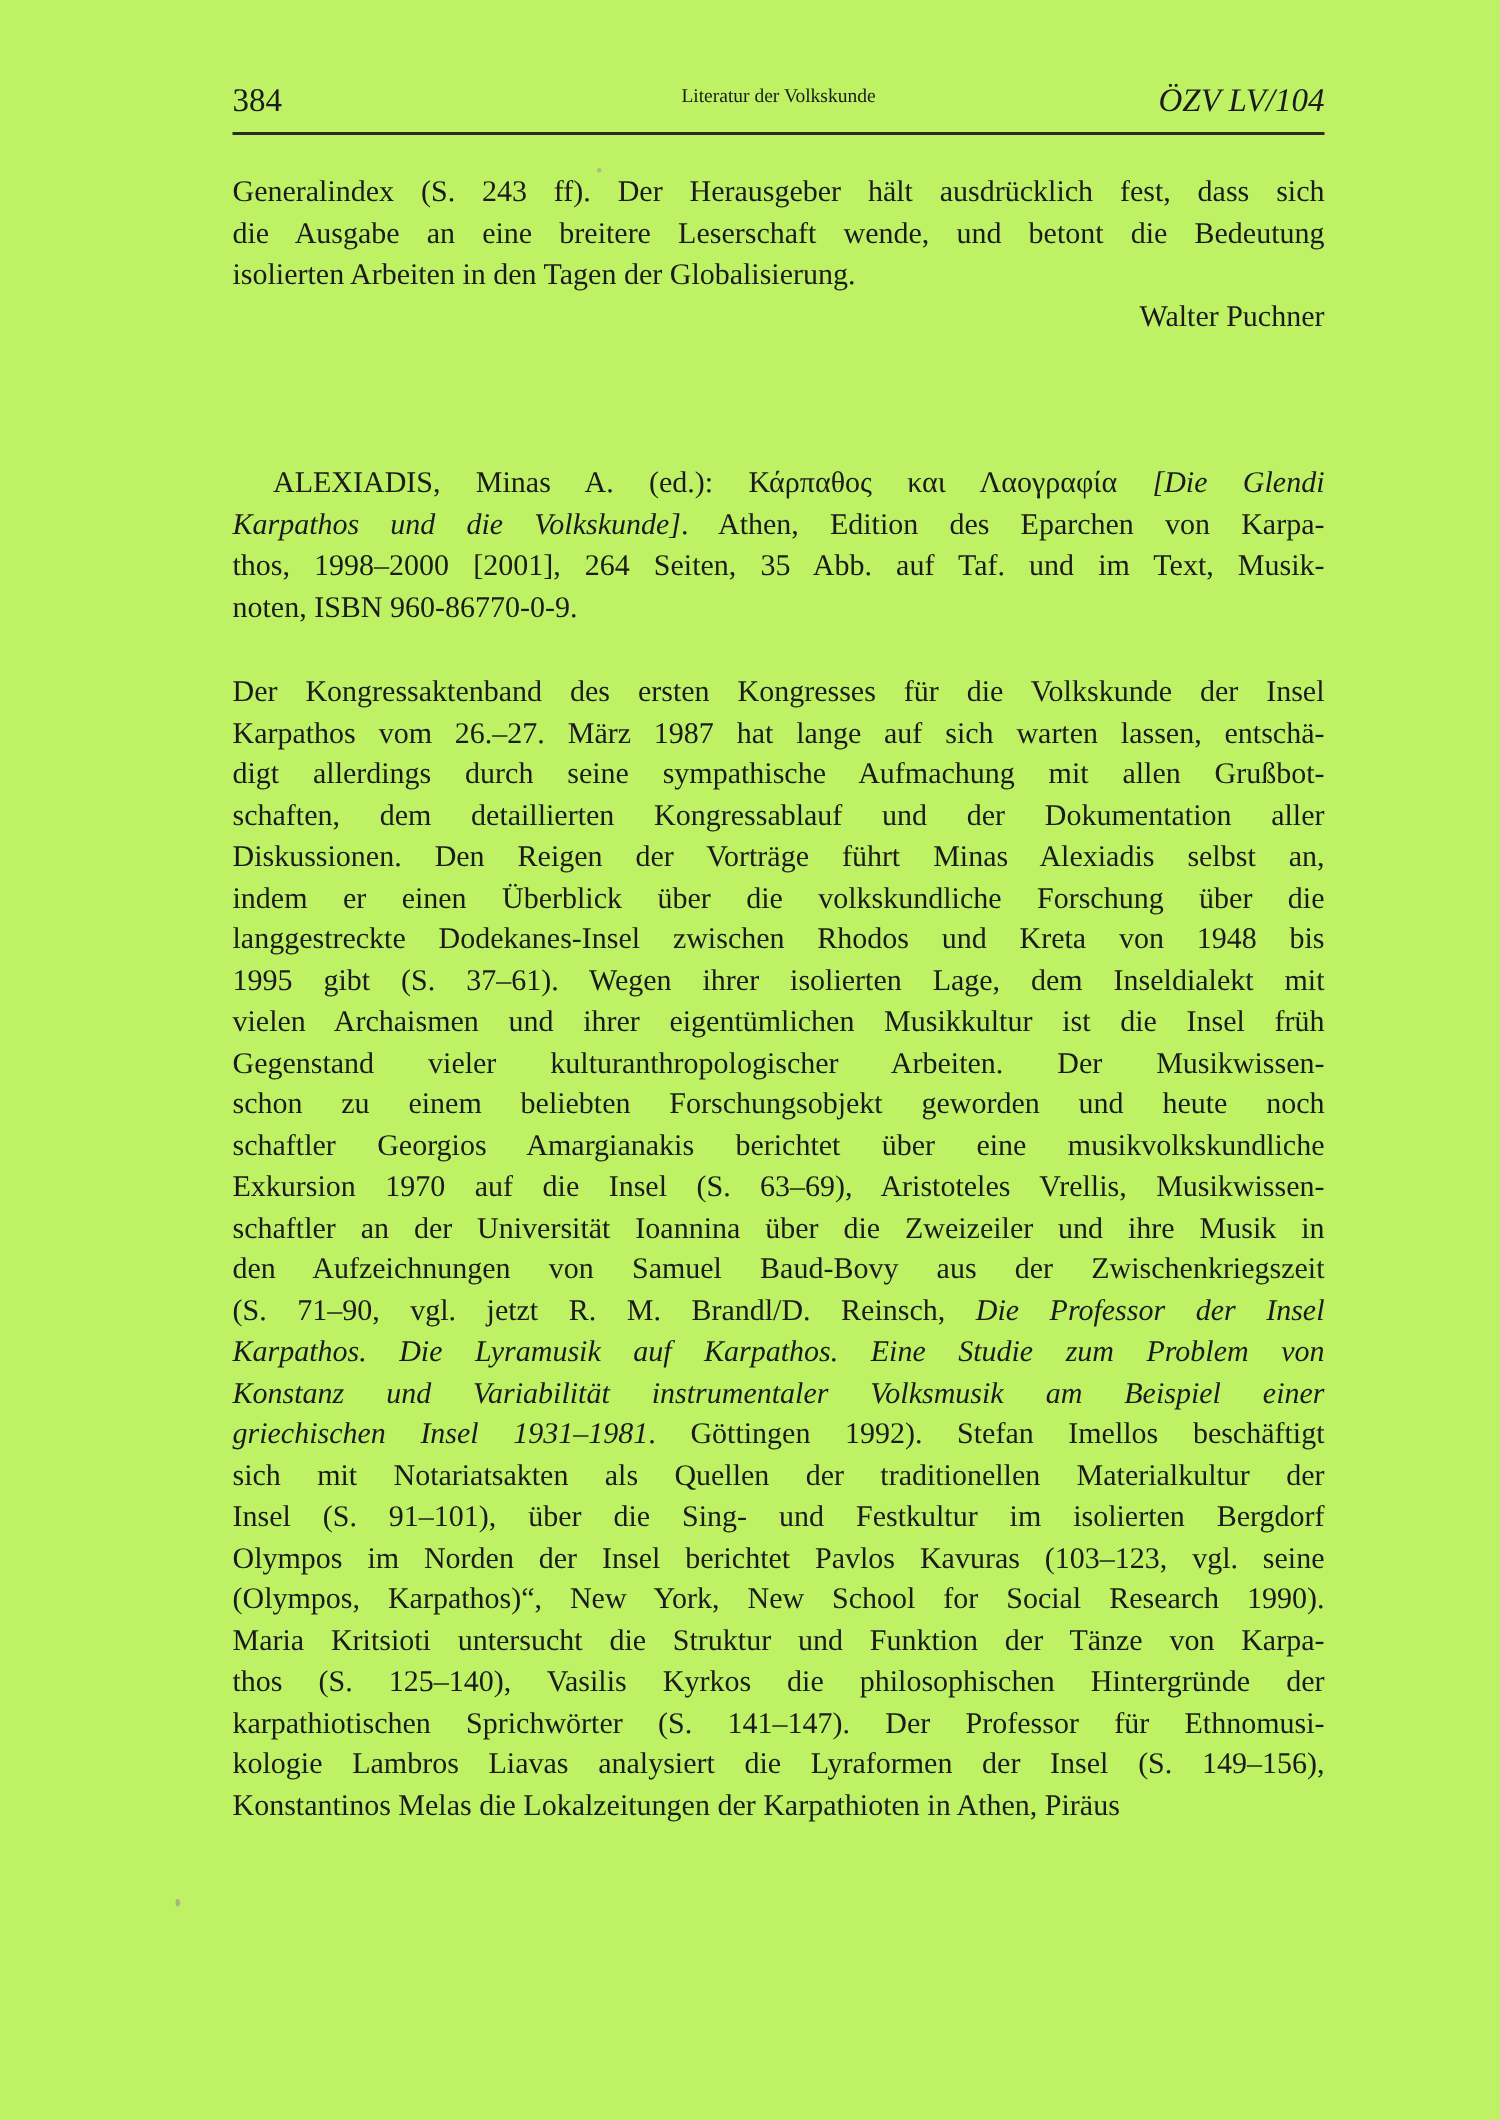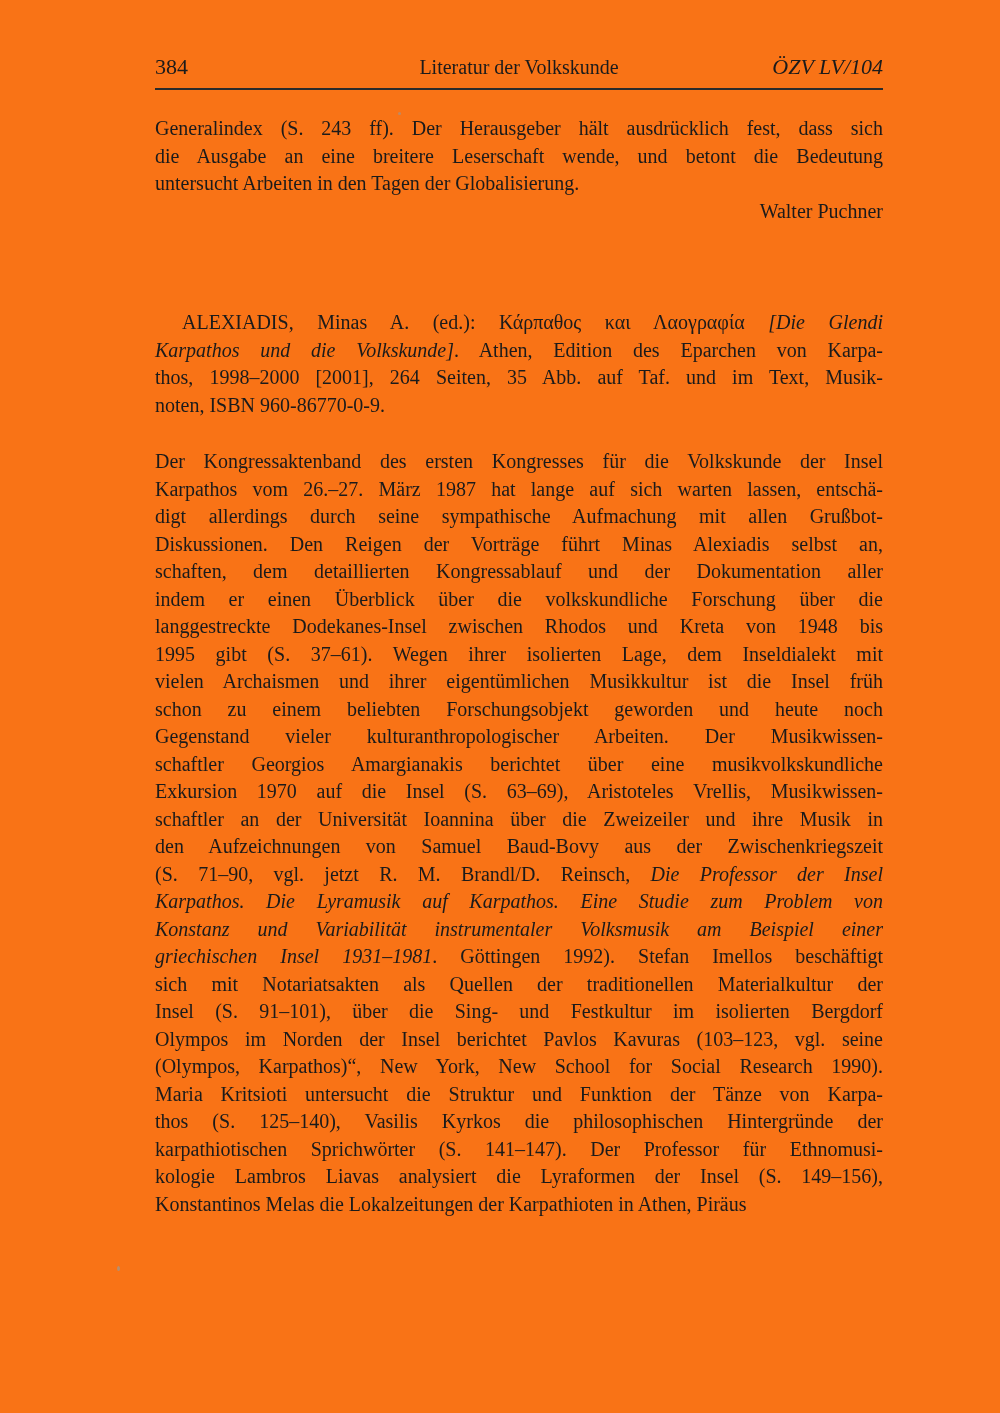--- a/index.html
+++ b/index.html
@@ -1,21 +1,21 @@
 <!DOCTYPE html>
 <html lang="de"><head>
 <meta charset="utf-8">
 <style>
   html, body { margin: 0; padding: 0; }
   body { background: #e9e9e7; }
   .page {
     position: relative;
     width: 1000px;
     height: 1413px;
-    background: #f97316;
+    background: #bef264;
     overflow: hidden;
     font-family: "Liberation Serif", "DejaVu Serif", serif;
     color: #1b1b1b;
   }
   .content {
     position: absolute;
     left: 155px;
     top: 0;
     width: 728px;
   }
@@ -23,21 +23,21 @@
   .page-header {
     position: relative;
     margin-top: 54px;
     height: 28px;
     font-size: 22px;
   }
   .page-header .pagenum { position: absolute; left: 0; top: 0; }
   .page-header .running-title {
     position: absolute; left: 50%; top: 2px;
     transform: translateX(-50%);
-    font-size: 20px;
+    font-size: 13px;
     white-space: nowrap;
   }
   .page-header .issue { position: absolute; right: 0; top: 0; font-style: italic; }
   .header-rule {
     margin-top: 6px;
     border: 0;
     border-bottom: 2px solid #2b2b2b;
     height: 0;
   }
   
@@ -72,43 +72,43 @@
       <span class="running-title">Literatur der Volkskunde</span>
       <span class="issue">ÖZV LV/104</span>
     </div>
 
     <hr class="header-rule">
 
     <div>
         <div class="para continuation">
           <div class="line"><span class="seg">Generalindex (S. 243 ff). Der Herausgeber hält ausdrücklich fest, dass sich</span></div>
           <div class="line"><span class="seg">die Ausgabe an eine breitere Leserschaft wende, und betont die Bedeutung</span></div>
-          <div class="line last"><span class="seg">untersucht Arbeiten in den Tagen der Globalisierung.</span></div>
+          <div class="line last"><span class="seg">isolierten Arbeiten in den Tagen der Globalisierung.</span></div>
         </div>
         <div class="para signature">
           <div class="line last"><span class="seg">Walter Puchner</span></div>
         </div>
         <div class="para bibliographic-entry">
           <div class="line"><span class="seg">ALEXIADIS, Minas A. (ed.): Κάρπαθος και Λαογραφία </span><span class="seg it">[Die Glendi</span></div>
           <div class="line"><span class="seg it">Karpathos und die Volkskunde]</span><span class="seg">. Athen, Edition des Eparchen von Karpa-</span></div>
           <div class="line"><span class="seg">thos, 1998–2000 [2001], 264 Seiten, 35 Abb. auf Taf. und im Text, Musik-</span></div>
           <div class="line last"><span class="seg">noten, ISBN 960-86770-0-9.</span></div>
         </div>
         <div class="para review-body">
           <div class="line"><span class="seg">Der Kongressaktenband des ersten Kongresses für die Volkskunde der Insel</span></div>
           <div class="line"><span class="seg">Karpathos vom 26.–27. März 1987 hat lange auf sich warten lassen, entschä-</span></div>
           <div class="line"><span class="seg">digt allerdings durch seine sympathische Aufmachung mit allen Grußbot-</span></div>
+          <div class="line"><span class="seg">schaften, dem detaillierten Kongressablauf und der Dokumentation aller</span></div>
           <div class="line"><span class="seg">Diskussionen. Den Reigen der Vorträge führt Minas Alexiadis selbst an,</span></div>
-          <div class="line"><span class="seg">schaften, dem detaillierten Kongressablauf und der Dokumentation aller</span></div>
           <div class="line"><span class="seg">indem er einen Überblick über die volkskundliche Forschung über die</span></div>
           <div class="line"><span class="seg">langgestreckte Dodekanes-Insel zwischen Rhodos und Kreta von 1948 bis</span></div>
           <div class="line"><span class="seg">1995 gibt (S. 37–61). Wegen ihrer isolierten Lage, dem Inseldialekt mit</span></div>
           <div class="line"><span class="seg">vielen Archaismen und ihrer eigentümlichen Musikkultur ist die Insel früh</span></div>
+          <div class="line"><span class="seg">Gegenstand vieler kulturanthropologischer Arbeiten. Der Musikwissen-</span></div>
           <div class="line"><span class="seg">schon zu einem beliebten Forschungsobjekt geworden und heute noch</span></div>
-          <div class="line"><span class="seg">Gegenstand vieler kulturanthropologischer Arbeiten. Der Musikwissen-</span></div>
           <div class="line"><span class="seg">schaftler Georgios Amargianakis berichtet über eine musikvolkskundliche</span></div>
           <div class="line"><span class="seg">Exkursion 1970 auf die Insel (S. 63–69), Aristoteles Vrellis, Musikwissen-</span></div>
           <div class="line"><span class="seg">schaftler an der Universität Ioannina über die Zweizeiler und ihre Musik in</span></div>
           <div class="line"><span class="seg">den Aufzeichnungen von Samuel Baud-Bovy aus der Zwischenkriegszeit</span></div>
           <div class="line"><span class="seg">(S. 71–90, vgl. jetzt R. M. Brandl/D. Reinsch, </span><span class="seg it">Die Professor der Insel</span></div>
           <div class="line"><span class="seg it">Karpathos. Die Lyramusik auf Karpathos. Eine Studie zum Problem von</span></div>
           <div class="line"><span class="seg it">Konstanz und Variabilität instrumentaler Volksmusik am Beispiel einer</span></div>
           <div class="line"><span class="seg it">griechischen Insel 1931–1981</span><span class="seg">. Göttingen 1992). Stefan Imellos beschäftigt</span></div>
           <div class="line"><span class="seg">sich mit Notariatsakten als Quellen der traditionellen Materialkultur der</span></div>
           <div class="line"><span class="seg">Insel (S. 91–101), über die Sing- und Festkultur im isolierten Bergdorf</span></div>

